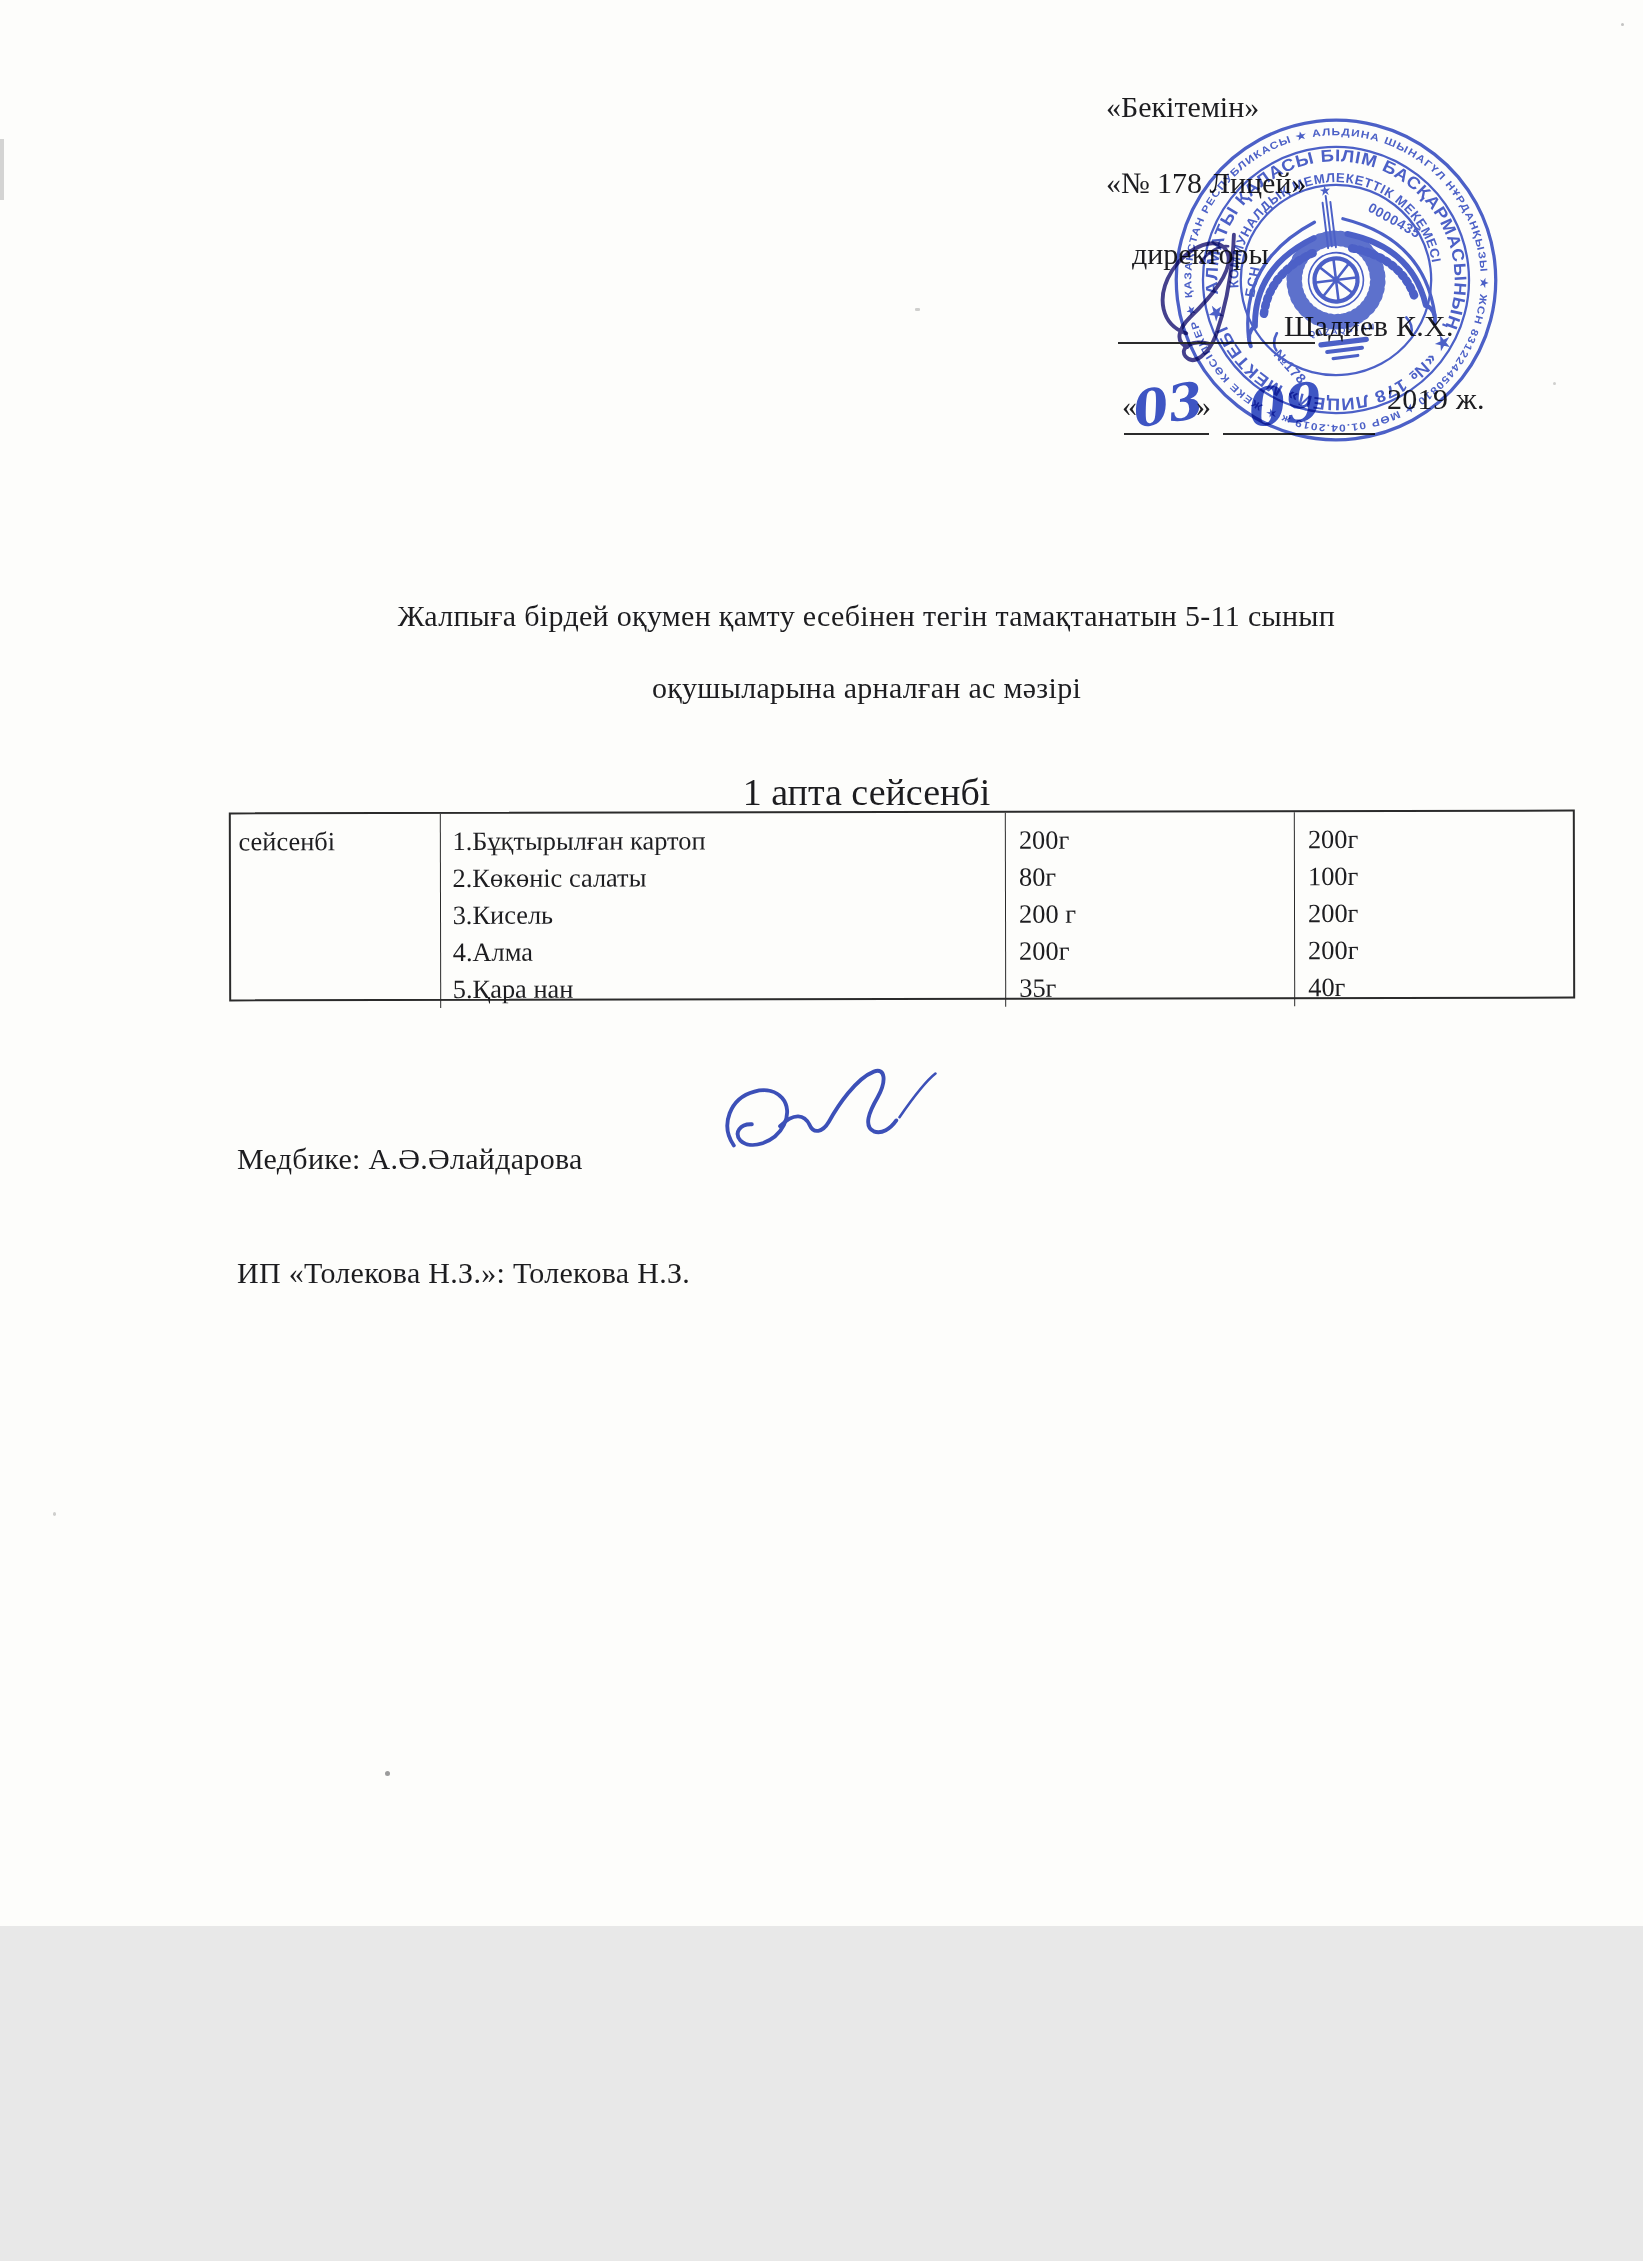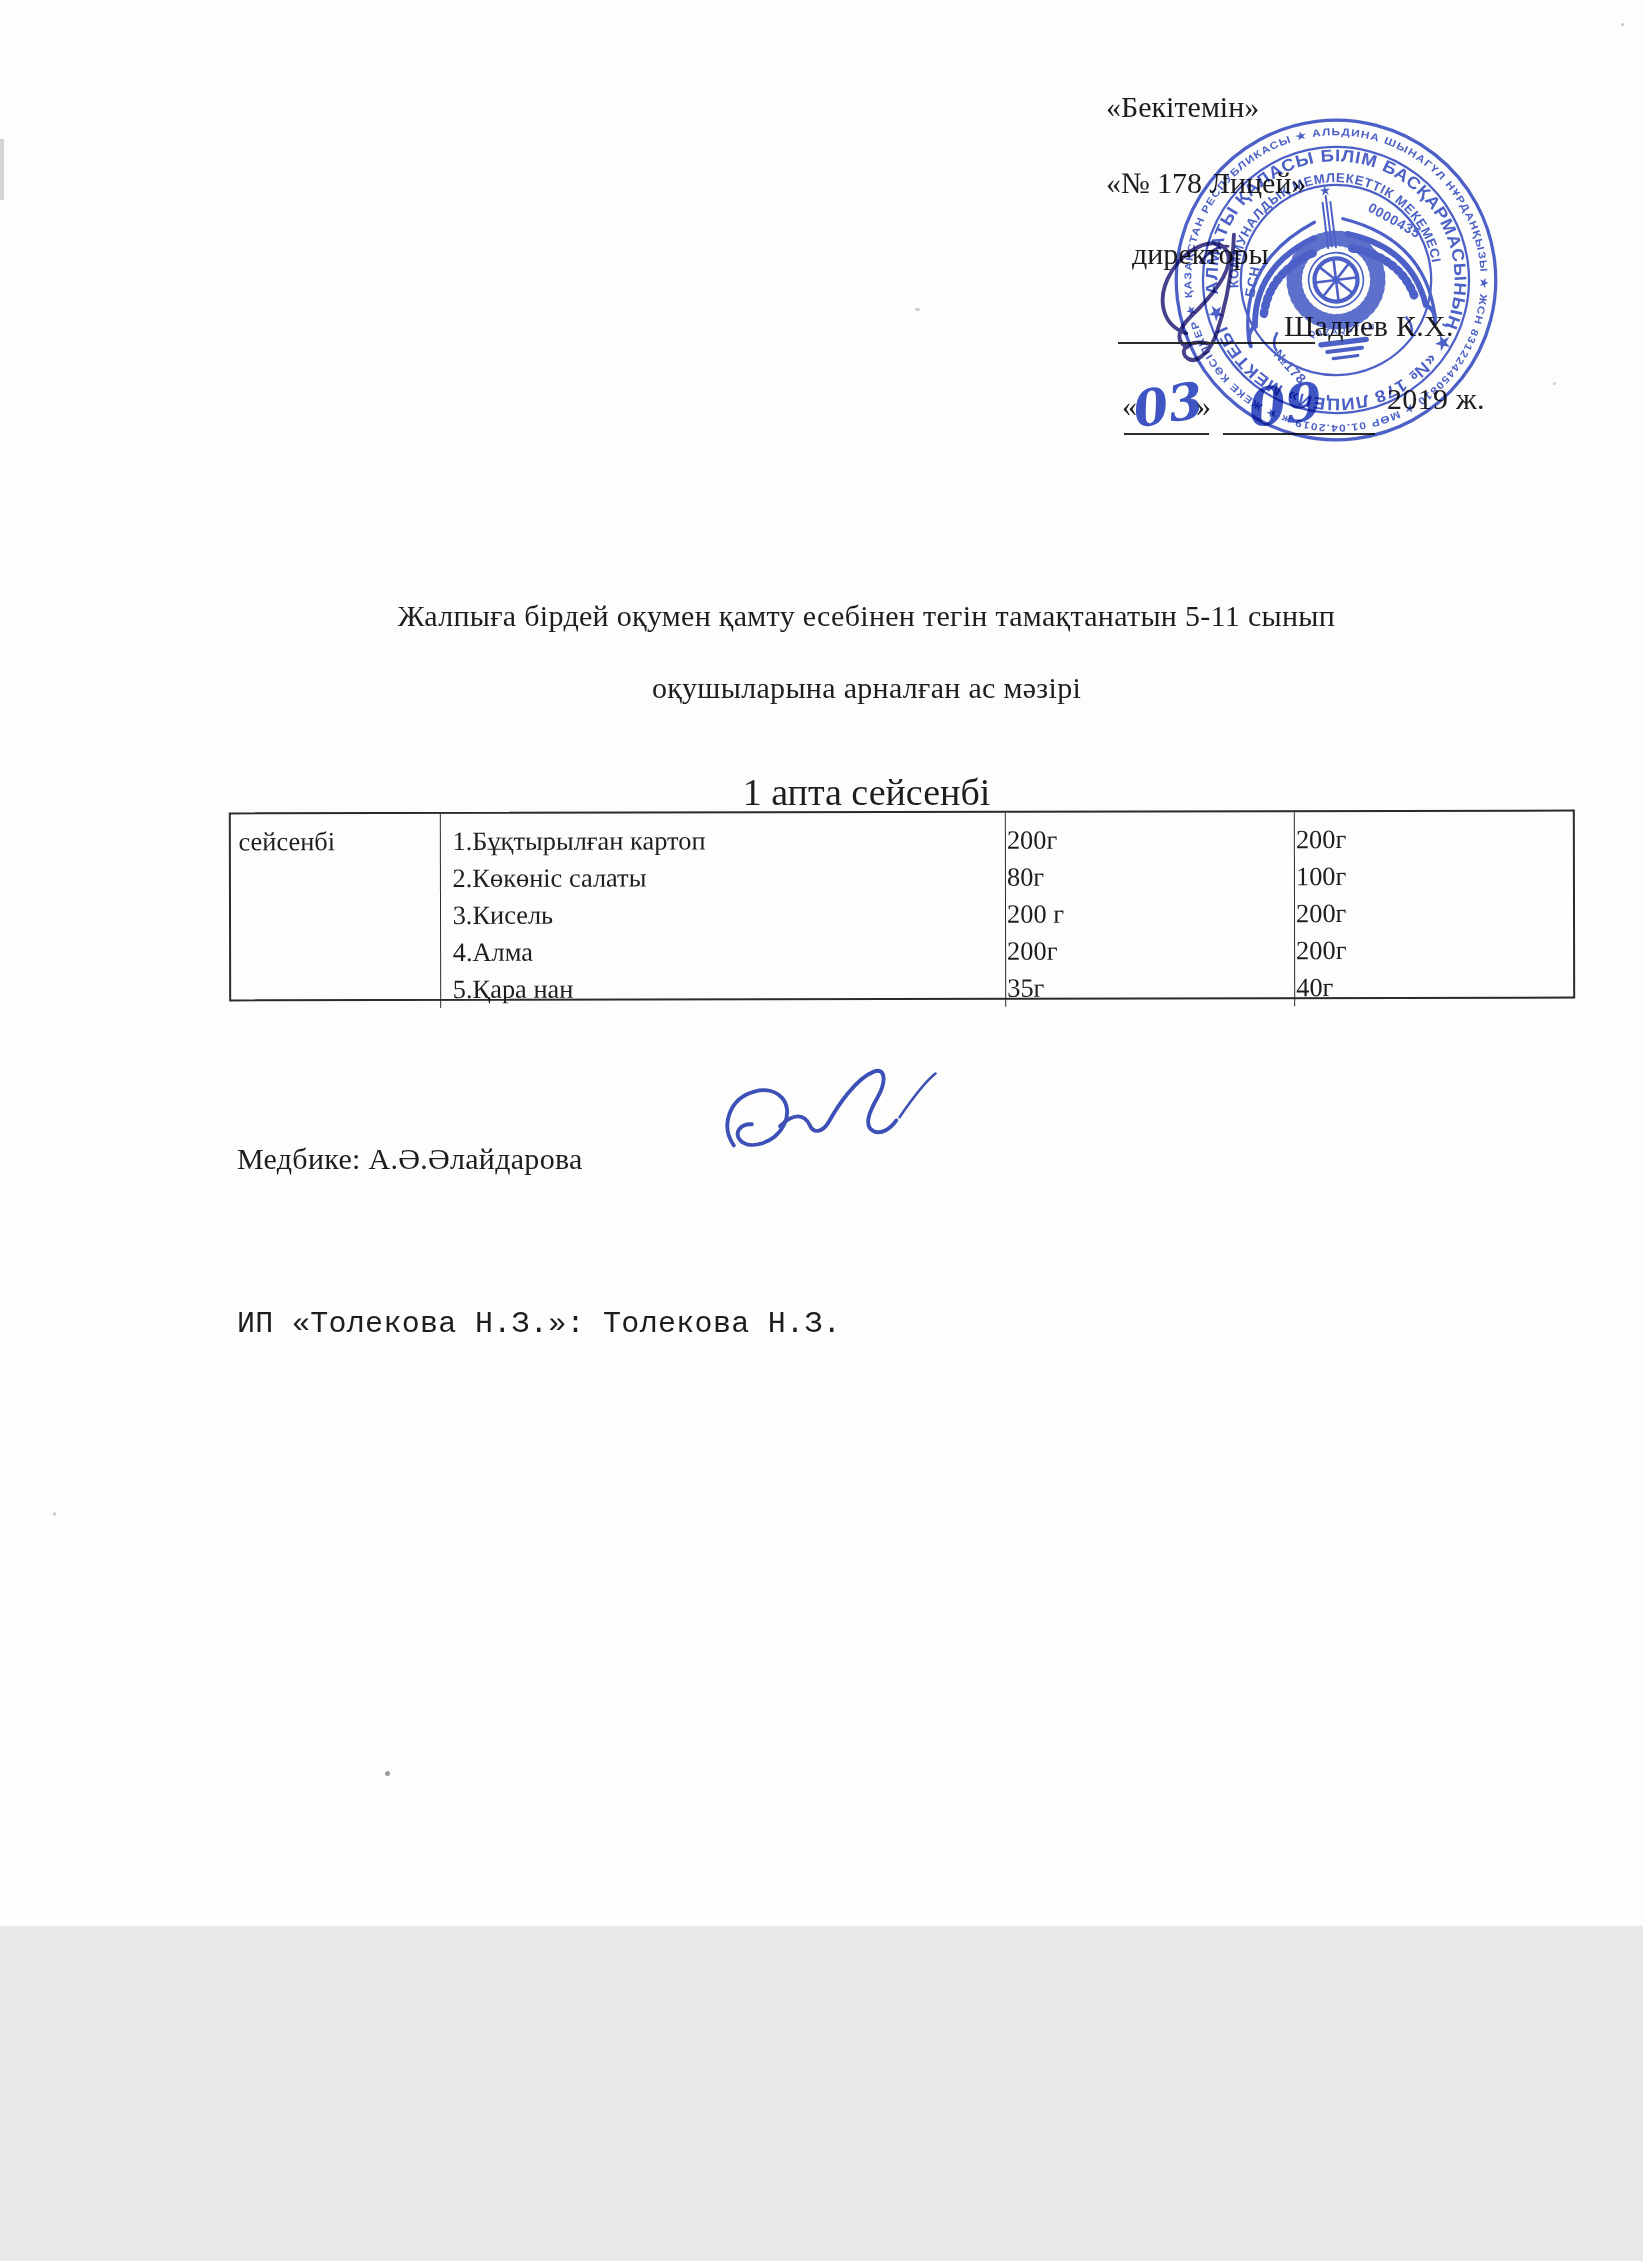--- a/index.html
+++ b/index.html
@@ -33,21 +33,21 @@
     position:absolute;left:229px;top:811px;width:1346px;height:189px;
     display:grid;grid-template-columns:210px 565px 289px 282px;
     border:2.6px solid var(--line-black);box-sizing:border-box;
     transform:rotate(-0.12deg);
   }
   .menu-col{border-right:1.9px solid var(--line-black);padding-top:9px;box-sizing:border-box;}
   .menu-col:last-child{border-right:none;}
   .cell-line{font-size:26.4px;line-height:37px;white-space:nowrap;}
   .col-day .cell-line{padding-left:7.7px;}
   .col-dish .cell-line{padding-left:11.6px;}
-  .col-p1 .cell-line,.col-p2 .cell-line{padding-left:1px;}
+  .col-p1 .cell-line,.col-p2 .cell-line{padding-left:13px;}
 
   
   .stamp-svg{
     position:absolute;left:1173px;top:117px;width:326px;height:326px;
     mix-blend-mode:multiply;opacity:0.93;transform:rotate(-7deg);
   }
   .stamp-svg .ring{fill:none;stroke:var(--stamp-blue);}
   .stamp-svg .em{fill:none;stroke:var(--stamp-blue);stroke-linecap:round;}
   .stamp-svg text{fill:var(--stamp-blue);stroke:none;font-family:"Liberation Sans",sans-serif;font-weight:700;}
   .t-small{font-size:15.5px;letter-spacing:1.5px;}
@@ -173,21 +173,21 @@
   </div>
 
   <div class="abs doc-text" style="left:237px;top:1142px;">Медбике: А.Ә.Әлайдарова</div>
 
   <svg class="sig-svg sig-medbike abs" style="left:714px;top:1062px;width:258px;height:122px;" viewBox="0 0 400 190">
     <path stroke-width="6" d="M 30 130 C 8 98 24 56 62 46 C 100 36 124 66 108 98 C 94 126 56 138 40 122 C 30 110 40 96 58 97"></path>
     <path stroke-width="6" d="M 102 100 C 124 78 140 82 148 98 C 154 112 168 110 178 93 C 192 68 220 26 248 15 C 266 8 268 30 254 55 C 240 79 232 100 248 108 C 260 113 274 104 283 91"></path>
     <path stroke-width="4" d="M 288 86 C 306 60 326 32 344 18"></path>
   </svg>
 
-  <div class="abs doc-text" style="left:237px;top:1307px;font-family:Liberation Mono, monospace;">ИП «Толекова Н.З.»: Толекова Н.З.</div>
+  <div class="abs doc-text" style="left:237px;top:1256px;">ИП «Толекова Н.З.»: Толекова Н.З.</div>
 
   <div class="abs" style="left:0;top:139px;width:3.9px;height:61px;background:#b9b9b9;opacity:.6;"></div>
   <div class="speck" style="left:385px;top:1771px;width:5.2px;height:5.2px;opacity:.85;"></div>
   <div class="speck" style="left:761px;top:1974px;width:3.9px;height:4.5px;opacity:.5;"></div>
   <div class="speck" style="left:1621px;top:23px;width:3.2px;height:3.2px;opacity:.5;"></div>
   <div class="speck" style="left:915px;top:308px;width:4.5px;height:2.6px;opacity:.4;border-radius:1.3px;"></div>
   <div class="speck" style="left:1553px;top:382px;width:3.2px;height:3.2px;opacity:.4;"></div>
   <div class="speck" style="left:963px;top:2146px;width:3.9px;height:3.2px;opacity:.4;"></div>
   <div class="speck" style="left:53px;top:1512px;width:3.2px;height:3.9px;opacity:.4;"></div>
 

